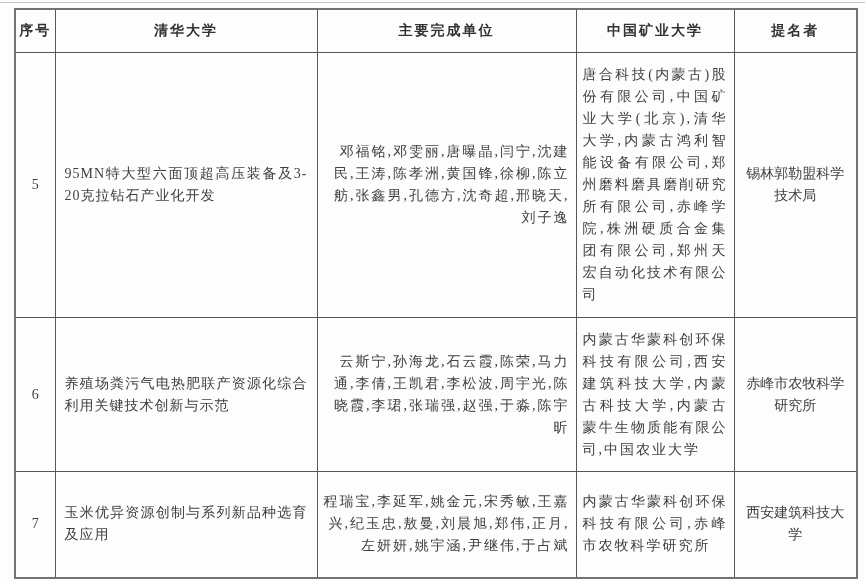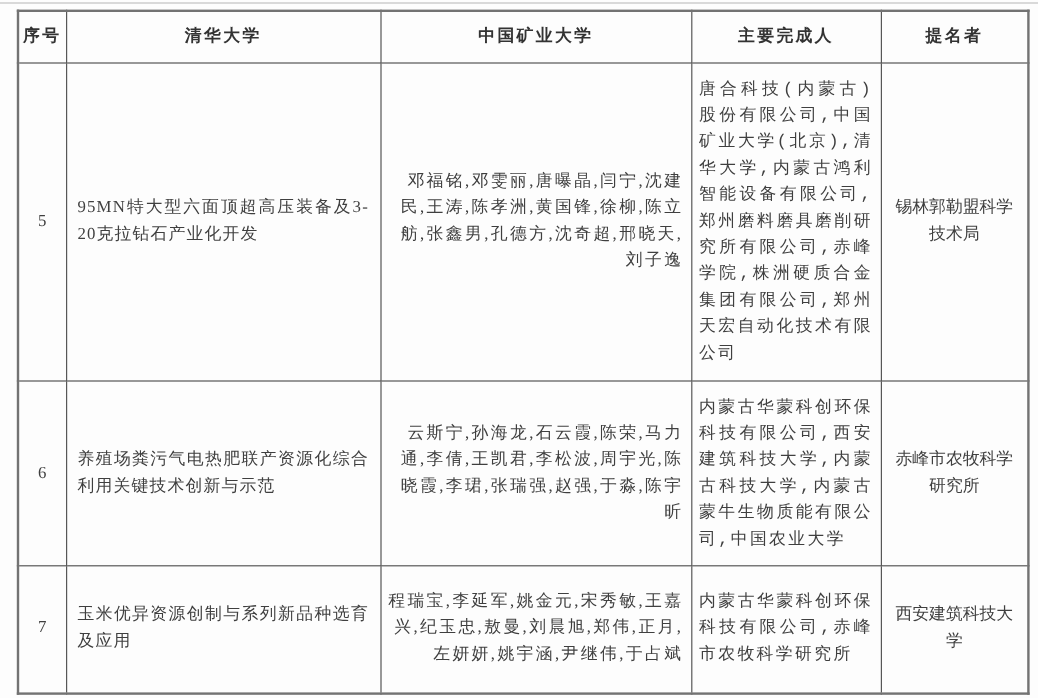--- a/index.html
+++ b/index.html
@@ -66,21 +66,20 @@
   }
   td.c-people {
     text-align: right;
     letter-spacing: 2px;
     padding: 4px 6px;
   }
   td.c-units {
     text-align: justify;
     letter-spacing: 2px;
     padding: 4px 6px;
-    font-family: Liberation Mono, monospace;
   }
   td.c-nom {
     text-align: center;
     letter-spacing: 0;
     padding: 4px 5px;
     margin-top: 48px;
   }
 </style>
 </head>
 <body>
@@ -93,22 +92,22 @@
       <col style="width:40px">
       <col style="width:262px">
       <col style="width:259px">
       <col style="width:158px">
       <col style="width:123px">
     </colgroup>
     <thead>
       <tr>
         <th>序号</th>
         <th>清华大学</th>
+        <th>主要完成单位</th>
         <th>中国矿业大学</th>
-        <th>主要完成人</th>
         <th>提名者</th>
       </tr>
     </thead>
     <tbody>
       <tr class="r0">
         <td class="c-no">5</td>
         <td class="c-proj">95MN特大型六面顶超高压装备及3-20克拉钻石产业化开发</td>
         <td class="c-people">邓福铭,邓雯丽,唐曝晶,闫宁,沈建民,王涛,陈孝洲,黄国锋,徐柳,陈立舫,张鑫男,孔德方,沈奇超,邢晓天,刘子逸</td>
         <td class="c-units">唐合科技(内蒙古)股份有限公司,中国矿业大学(北京),清华大学,内蒙古鸿利智能设备有限公司,郑州磨料磨具磨削研究所有限公司,赤峰学院,株洲硬质合金集团有限公司,郑州天宏自动化技术有限公司</td>
         <td class="c-nom">锡林郭勒盟科学技术局</td>

